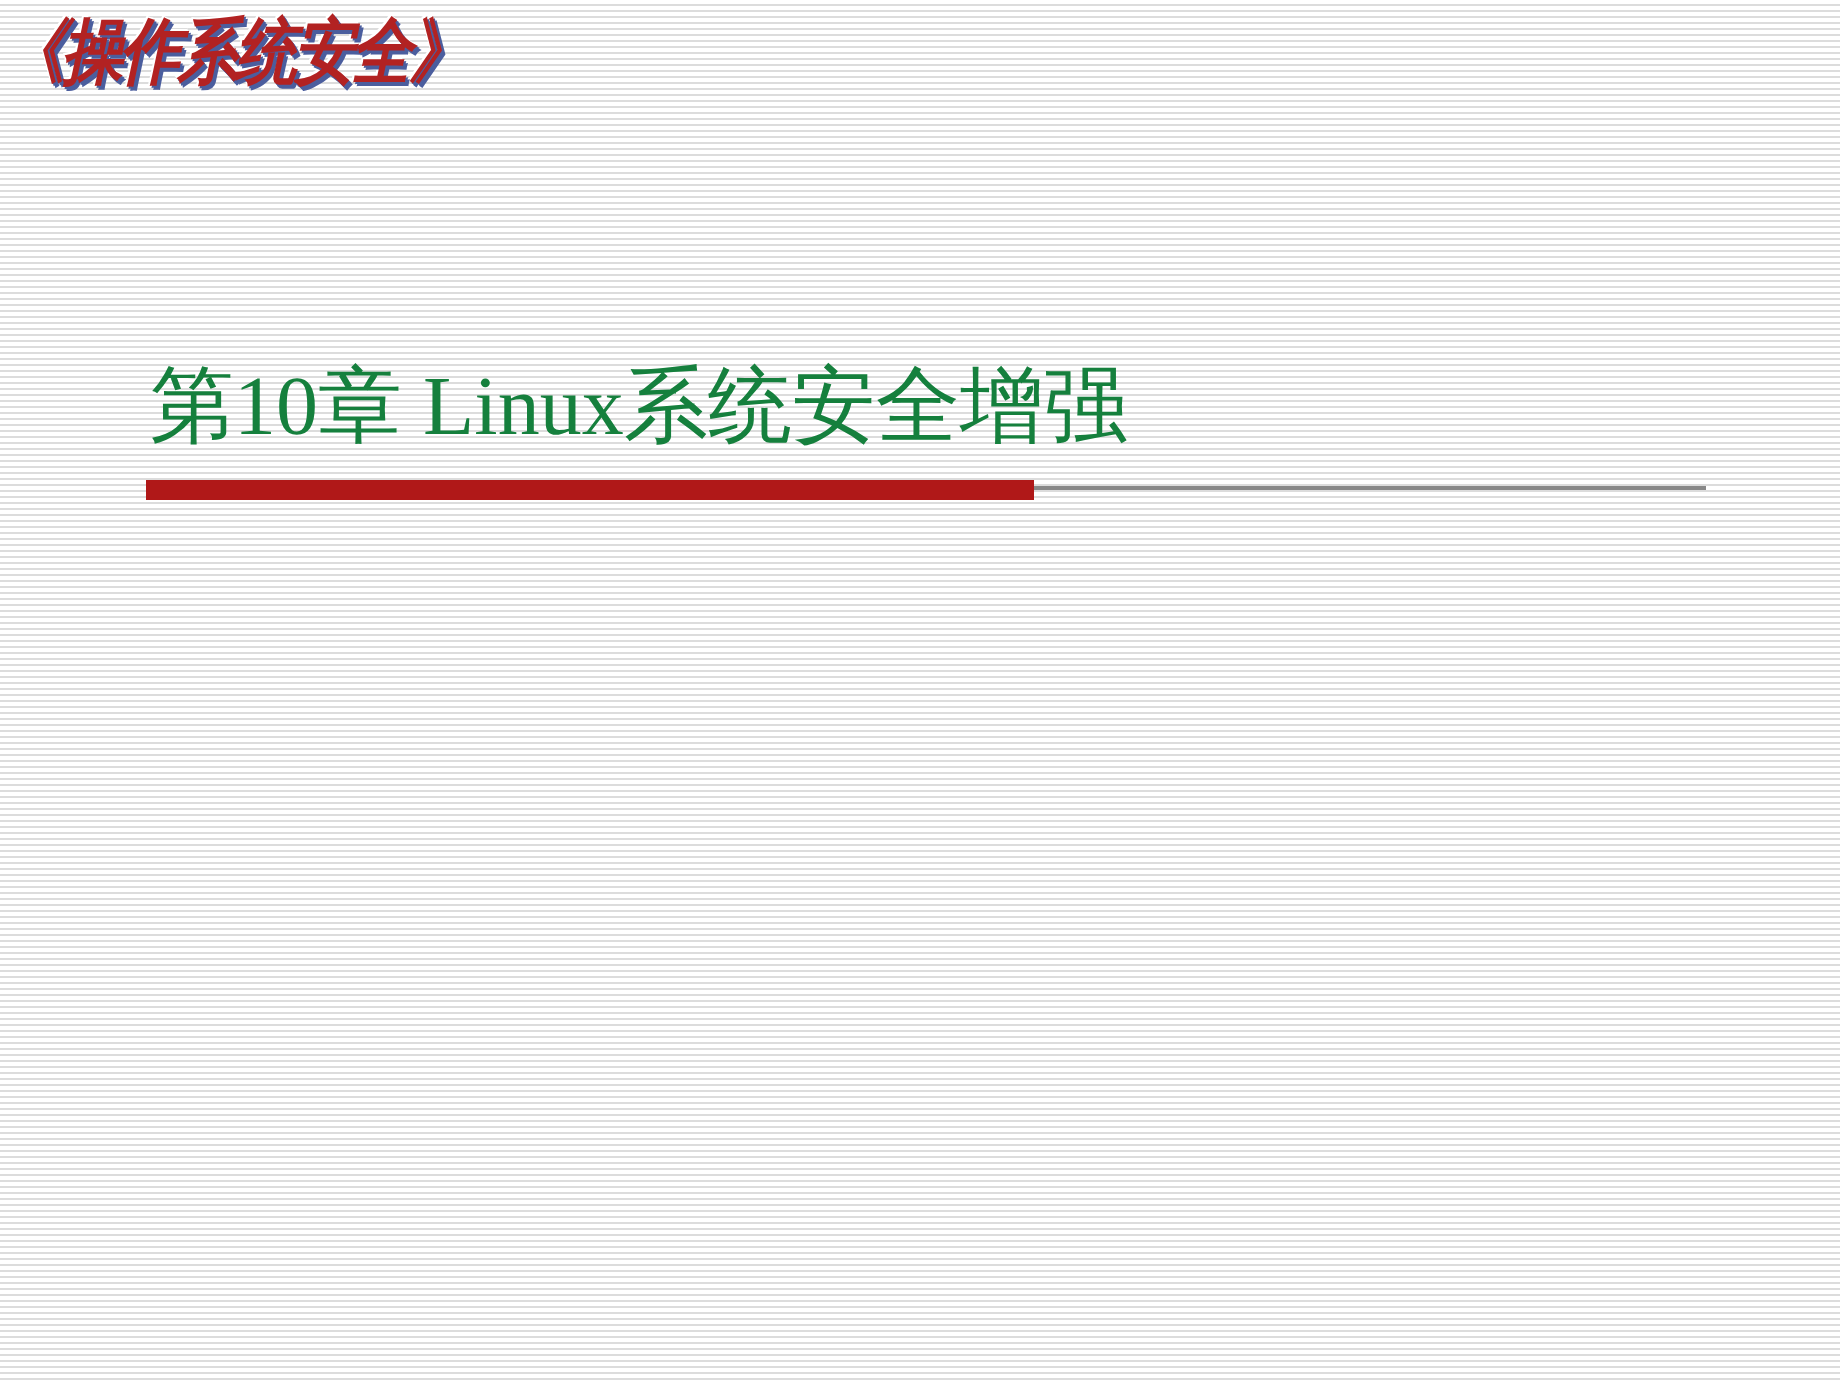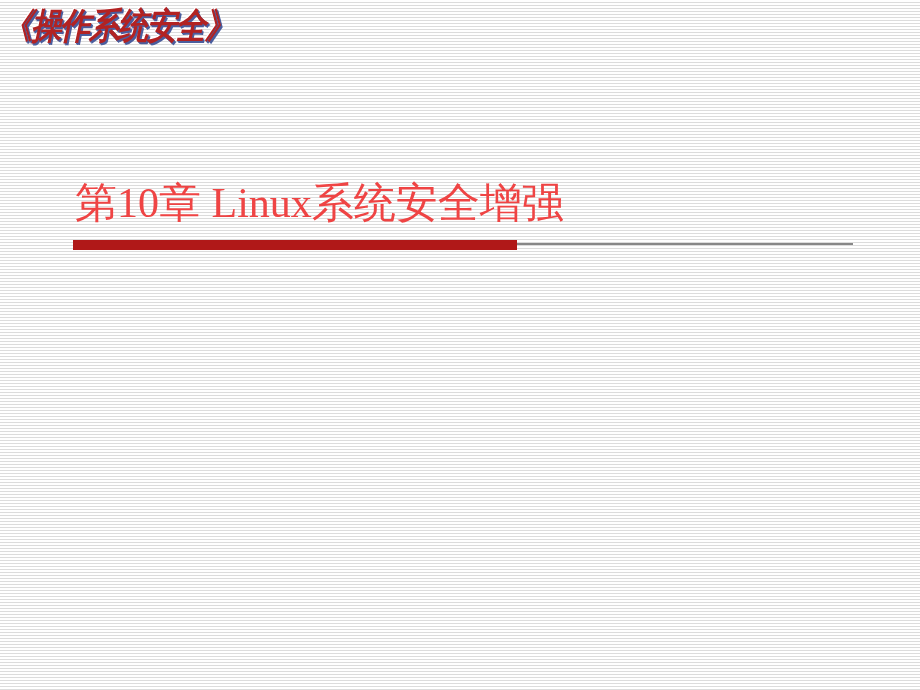--- a/index.html
+++ b/index.html
@@ -37,21 +37,21 @@
       letter-spacing: -2px;
       transform: scaleX(0.85);
       transform-origin: left center;
       white-space: nowrap;
     }
     .chapter-title {
       position: absolute;
       top: 175px;
       left: 75px;
       font-size: 42px;
-      color: #ef4444;
+      color: #15803d;
       font-family: "SimSun", "宋体", serif;
     }
     .underline-red {
       position: absolute;
       top: 240px;
       left: 73px;
       width: 444px;
       height: 10px;
       background: #b01818;
     }

